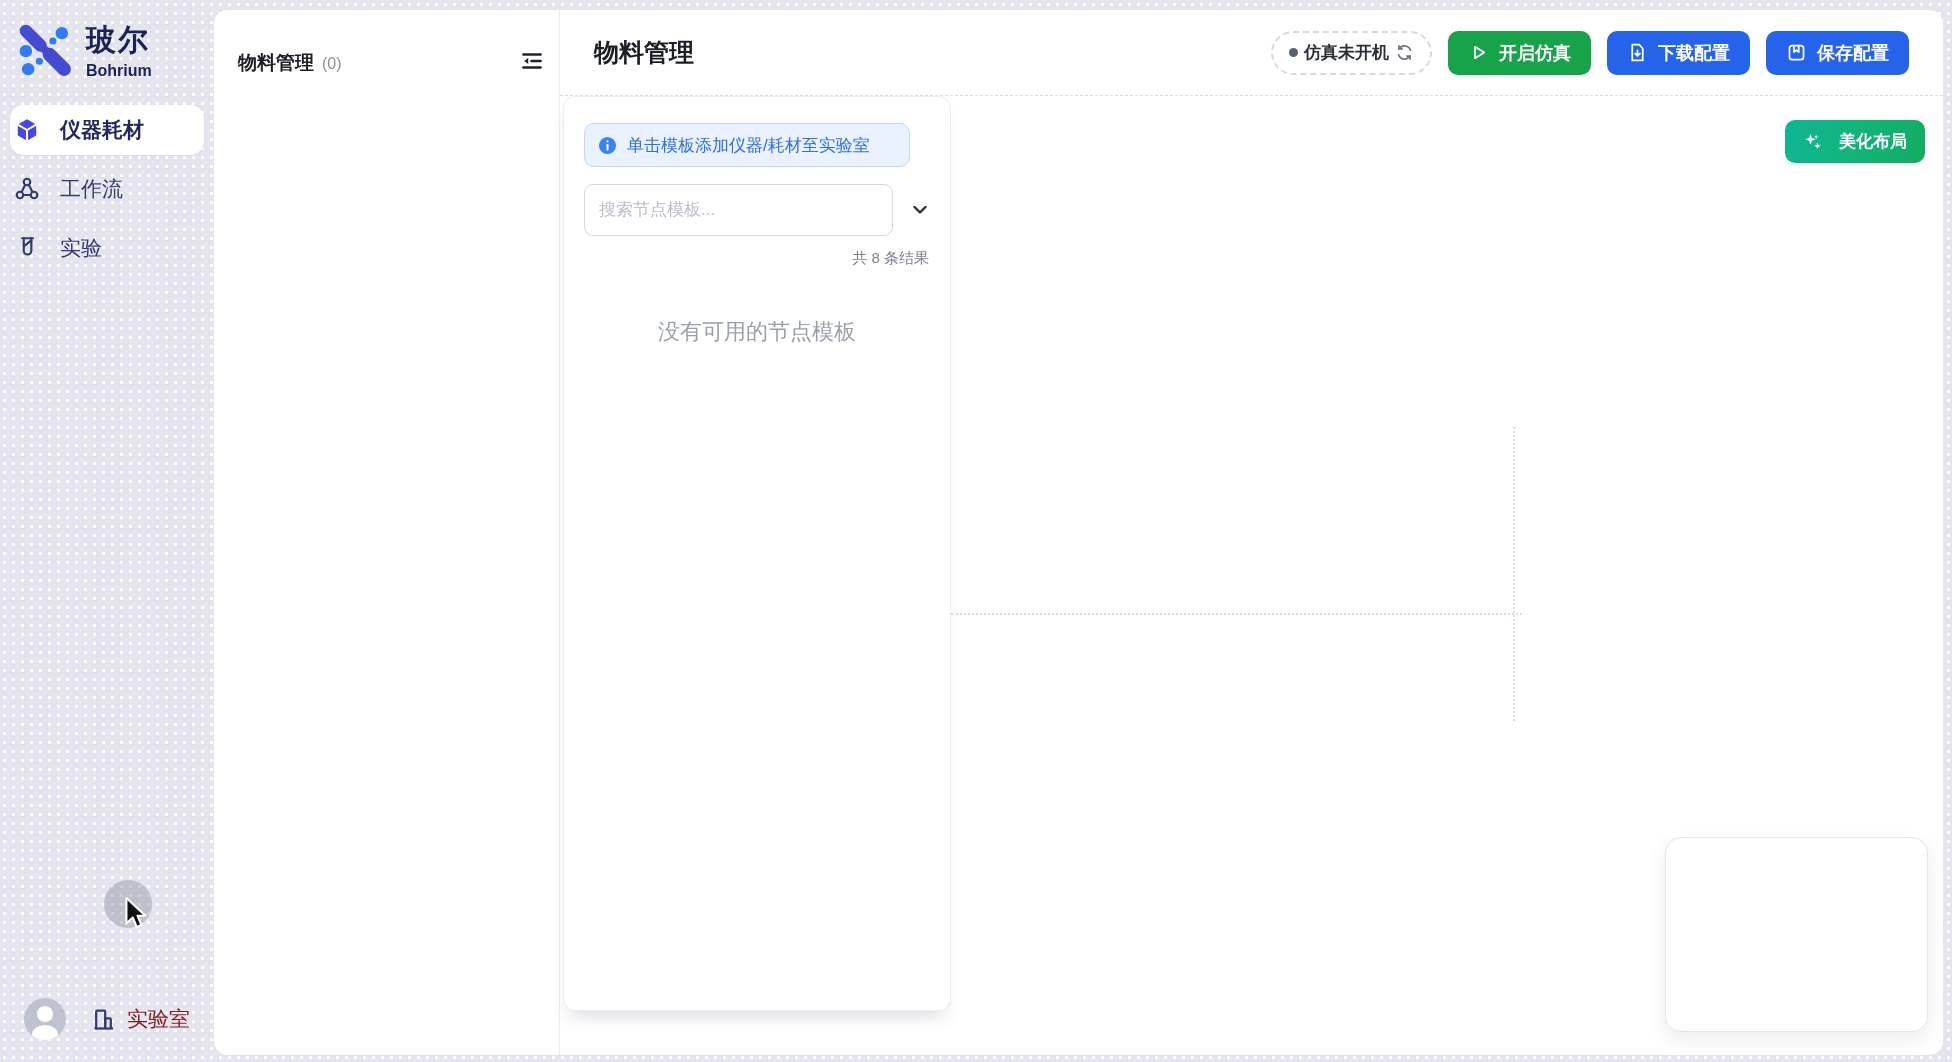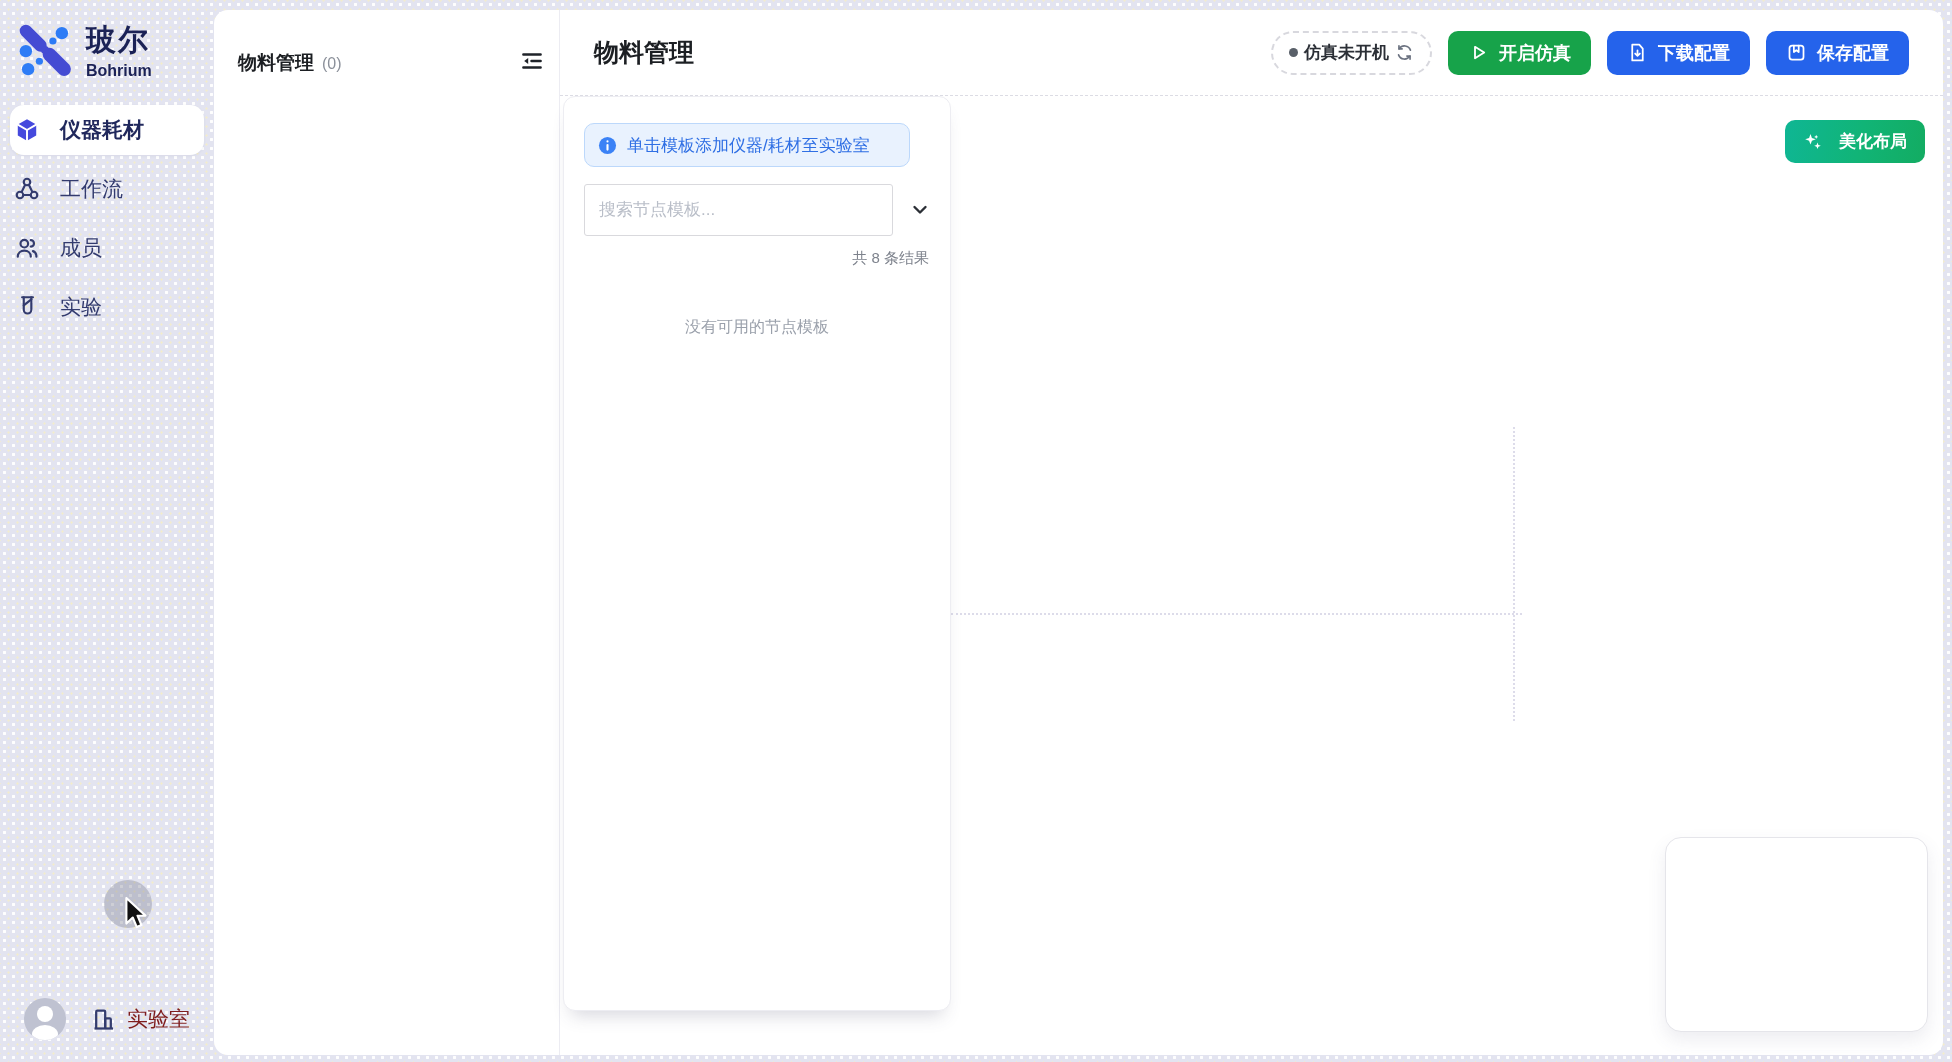--- a/index.html
+++ b/index.html
@@ -81,28 +81,28 @@
     padding:26px 20px 0 20px;
   }
   .tpl-banner {
     width:326px; height:44px; background:#e9f2fe; border:1px solid #bcd8fb; border-radius:10px;
     display:flex; align-items:center; padding:0 13px; gap:10px;
     color:#2f6fe4; font-size:17px;
   }
   .tpl-banner svg { width:19px; height:19px; flex:none; }
   .tpl-search-row { margin-top:17px; display:flex; align-items:center; }
   .tpl-search {
-    width:309px; height:52px; border:1px solid #d9d9dd; border-radius:3px;
+    width:309px; height:52px; border:1px solid #d9d9dd; border-radius:9px;
     padding:0 14px; font-size:17px; color:#737373; outline:none; background:#fff;
     font-family:inherit;
   }
   .tpl-search::placeholder { color:#b9bec8; }
   .tpl-chevron { margin-left:17px; width:20px; height:20px; cursor:pointer; flex:none; }
   .tpl-count { margin-top:13px; width:345px; text-align:right; font-size:15px; color:#7d828c; }
-  .tpl-empty { margin-top:49px; width:100%; text-align:center; font-size:16px; color:#9aa0ab; }
+  .tpl-empty { margin-top:49px; width:100%; text-align:center; font-size:22px; color:#9aa0ab; }
   
   .beautify-btn {
     position:absolute; top:24px; right:18px; height:43px; border:none; border-radius:10px;
     background:linear-gradient(100deg,#0fb694 0%,#11b476 55%,#13ac62 100%);
     color:#fff; font-size:17px; font-weight:600; display:flex; align-items:center;
     padding:0 18px; gap:16px; cursor:pointer; font-family:inherit;
   }
   .beautify-btn svg { width:20px; height:20px; }
   
   .guide-h { position:absolute; left:391px; top:517px; width:571px; border-top:2px dotted #dddcea; }
@@ -153,29 +153,20 @@
       <svg class="nav-icon" viewBox="0 0 24 24" fill="none" stroke="#333b6e" stroke-width="2">
         <circle cx="12" cy="5.5" r="3"></circle>
         <circle cx="5.5" cy="17.5" r="3"></circle>
         <circle cx="18.5" cy="17.5" r="3"></circle>
         <path d="M10.3 8.1L7 14.9M13.7 8.1l3.3 6.8M8.6 17.5h6.8"></path>
       </svg>
       <span>工作流</span>
     </div>
     <div class="nav-item">
       <svg class="nav-icon" viewBox="0 0 24 24" fill="none" stroke="#333b6e" stroke-width="2" stroke-linecap="round">
-        <circle cx="9.5" cy="8" r="3.5"></circle>
-        <path d="M3.5 20c0-3.4 2.7-5.6 6-5.6s6 2.2 6 5.6"></path>
-        <path d="M15.5 4.8a2.9 2.9 0 0 1 0 5.9"></path>
-        <path d="M17.5 14.9c2.1.7 3.2 2.6 3.2 5.1"></path>
-      </svg>
-      <span>成员</span>
-    </div>
-    <div class="nav-item">
-      <svg class="nav-icon" viewBox="0 0 24 24" fill="none" stroke="#333b6e" stroke-width="2" stroke-linecap="round">
         <path d="M9 3v11.5a3.5 3.5 0 0 0 7 0V3"></path>
         <path d="M7.5 3h10"></path>
         <path d="M9 10.5L16 5"></path>
       </svg>
       <span>实验</span>
     </div>
   </div>
 
   <div class="side-footer">
     <div class="avatar">

